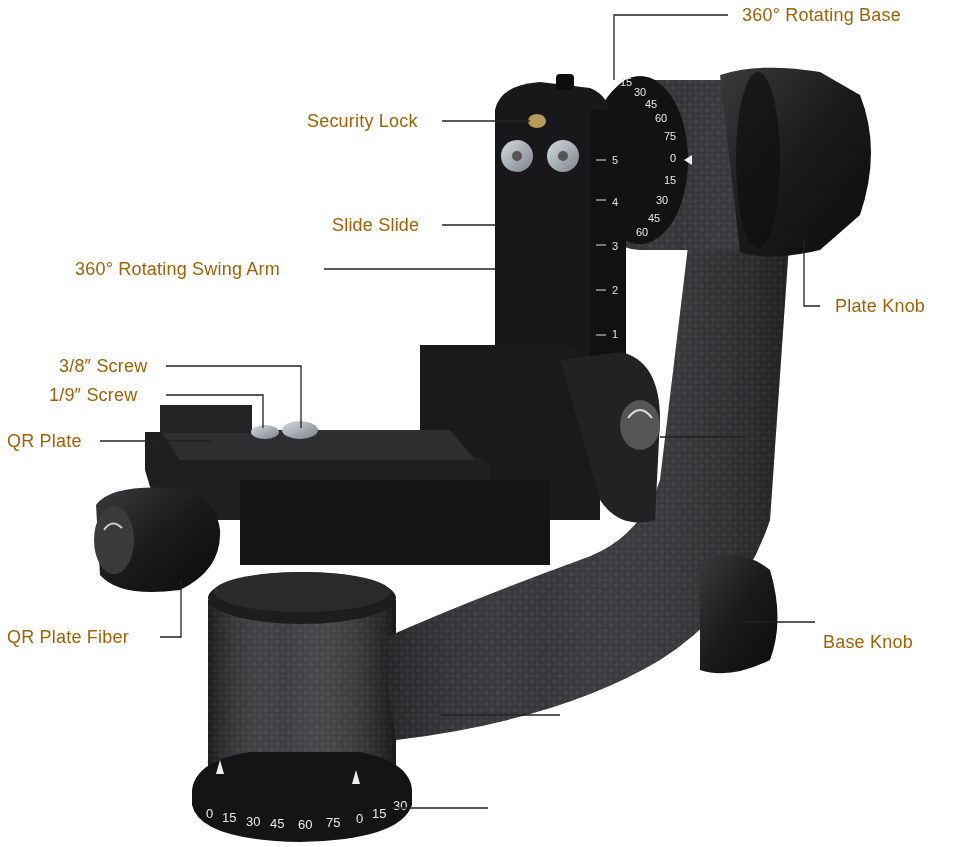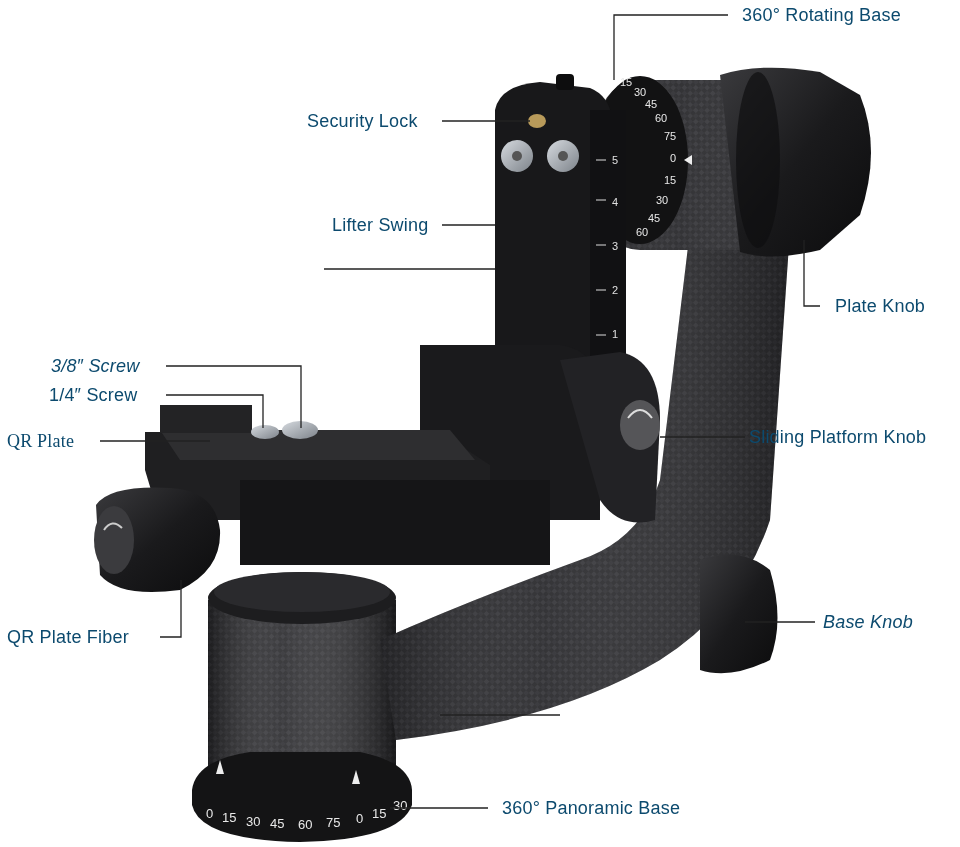--- a/index.html
+++ b/index.html
@@ -1,18 +1,18 @@
 <!DOCTYPE html>
 <html><head>
 <meta charset="utf-8">
 <style>
   html,body{margin:0;padding:0;background:#ffffff;}
   body{width:960px;height:847px;position:relative;overflow:hidden;font-family:"Liberation Sans","DejaVu Sans",sans-serif;}
   #stage{position:absolute;left:0;top:0;width:960px;height:847px;}
-  .label{position:absolute;font-size:18px;color:#0c4a6e;white-space:nowrap;line-height:20px;letter-spacing:0.2px;}
+  .label{position:absolute;font-size:18px;color:#a16207;white-space:nowrap;line-height:20px;letter-spacing:0.2px;}
   svg{position:absolute;left:0;top:0;}
 </style>
 </head>
 <body>
 
 <div id="stage">
 
   <svg width="960" height="847" viewBox="0 0 960 847">
     <defs>
       <pattern id="carbon" width="8" height="8" patternUnits="userSpaceOnUse" patternTransform="rotate(45)">
@@ -150,23 +150,22 @@
       <line x1="660" y1="437" x2="745" y2="437"></line>
       <polyline points="160,637 181,637 181,580"></polyline>
       <line x1="745" y1="622" x2="815" y2="622"></line>
       <line x1="440" y1="715" x2="560" y2="715"></line>
       <line x1="390" y1="808" x2="488" y2="808"></line>
     </g>
   </svg>
 
   <div class="label" style="left:742px;top:5px;">360° Rotating Base</div>
   <div class="label" style="left:307px;top:111px;">Security Lock</div>
-  <div class="label" style="left:332px;top:215px;">Lifter Swing</div>
+  <div class="label" style="left:332px;top:215px;">Slide Slide</div>
+  <div class="label" style="left:75px;top:259px;">360° Rotating Swing Arm</div>
   <div class="label" style="left:835px;top:296px;">Plate Knob</div>
-  <div class="label" style="left:51px;top:356px;font-style:italic;">3/8″ Screw</div>
-  <div class="label" style="left:49px;top:385px;">1/4″ Screw</div>
-  <div class="label" style="left:7px;top:431px;font-family:Liberation Serif, serif;">QR Plate</div>
-  <div class="label" style="left:749px;top:427px;">Sliding Platform Knob</div>
+  <div class="label" style="left:59px;top:356px;">3/8″ Screw</div>
+  <div class="label" style="left:49px;top:385px;">1/9″ Screw</div>
+  <div class="label" style="left:7px;top:431px;">QR Plate</div>
   <div class="label" style="left:7px;top:627px;">QR Plate Fiber</div>
-  <div class="label" style="left:823px;top:612px;font-style:italic;">Base Knob</div>
-  <div class="label" style="left:502px;top:798px;">360° Panoramic Base</div>
+  <div class="label" style="left:823px;top:632px;">Base Knob</div>
 
 </div>
 
 </body></html>

